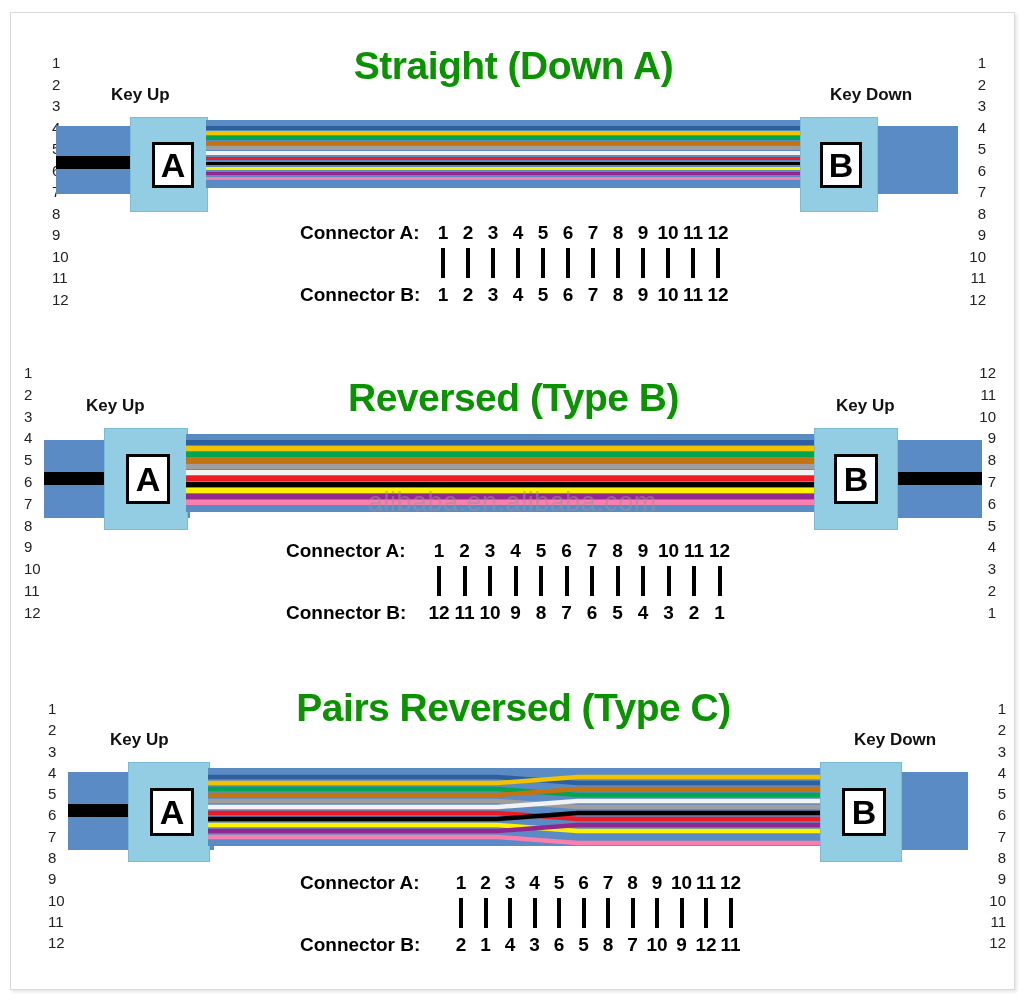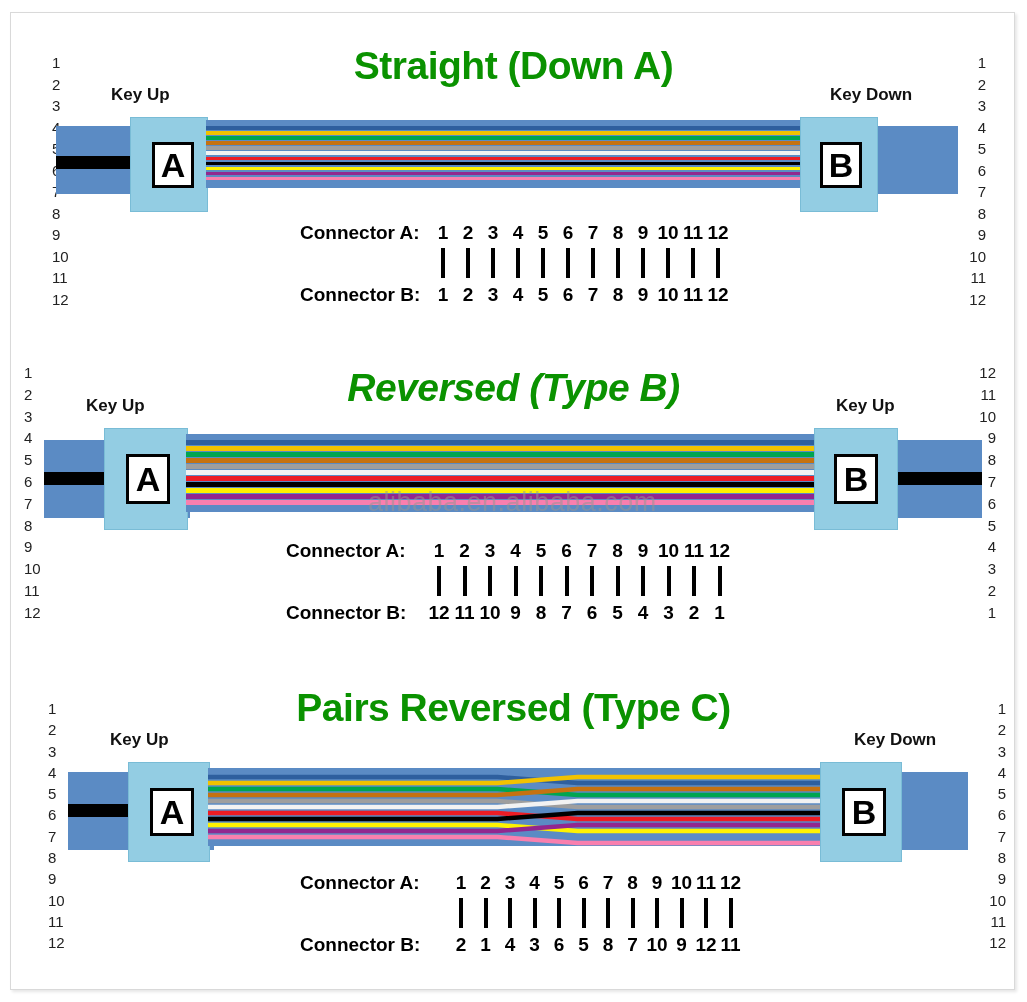--- a/index.html
+++ b/index.html
@@ -240,21 +240,21 @@
         <div class="tick" style="left: 291px; top: 26px; height: 30px;"></div>
         <div class="tick" style="left: 316px; top: 26px; height: 30px;"></div>
         <div class="tick" style="left: 341px; top: 26px; height: 30px;"></div>
         <div class="tick" style="left: 366px; top: 26px; height: 30px;"></div>
         <div class="tick" style="left: 391px; top: 26px; height: 30px;"></div>
         <div class="tick" style="left: 416px; top: 26px; height: 30px;"></div>
       </div>
   </div>
 
   <div class="panel">
-    <div class="title" style="top:366px;font-style:italic;">Reversed (Type B)</div>
+    <div class="title" style="top:376px;">Reversed (Type B)</div>
 
     <div class="pincol left" id="pins-b-left" style="left:24px; top:362px;">
         <div style="height: 21.8px; line-height: 21.8px;">1</div>
         <div style="height: 21.8px; line-height: 21.8px;">2</div>
         <div style="height: 21.8px; line-height: 21.8px;">3</div>
         <div style="height: 21.8px; line-height: 21.8px;">4</div>
         <div style="height: 21.8px; line-height: 21.8px;">5</div>
         <div style="height: 21.8px; line-height: 21.8px;">6</div>
         <div style="height: 21.8px; line-height: 21.8px;">7</div>
         <div style="height: 21.8px; line-height: 21.8px;">8</div>

